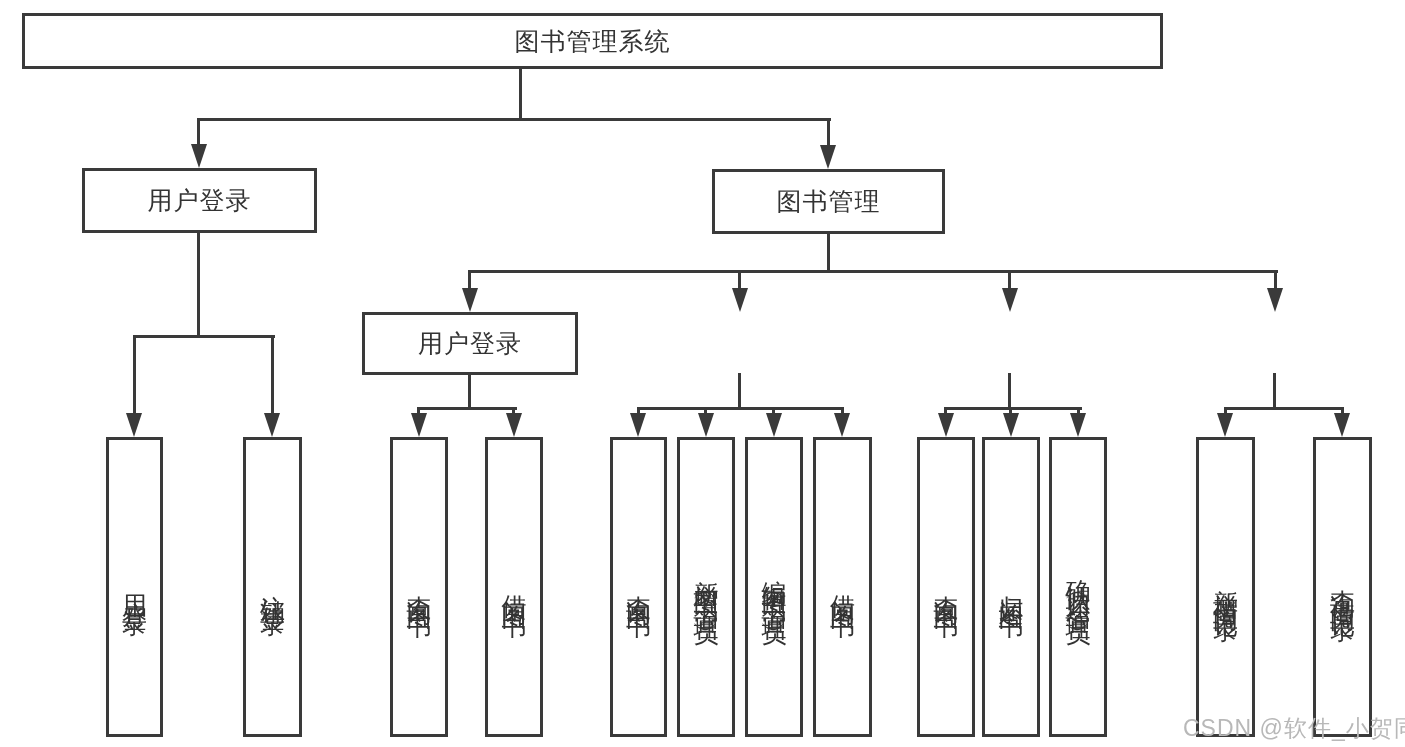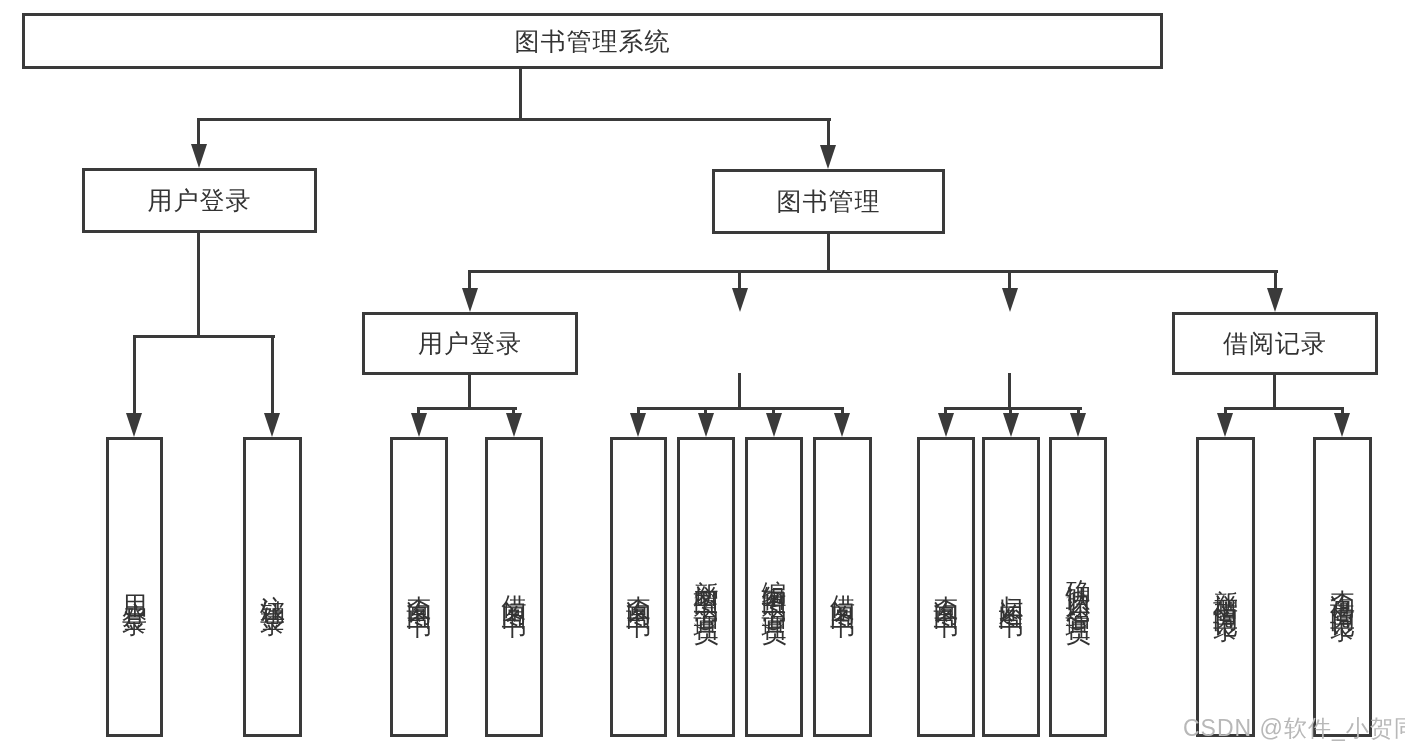--- a/index.html
+++ b/index.html
@@ -38,21 +38,20 @@
 <body>
 
 <div class="canvas">
 
   <div class="node hbox" style="left:22px;top:13px;width:1141px;height:56px">图书管理系统</div>
 
   <div class="node hbox" style="left:82px;top:168px;width:235px;height:65px">用户登录</div>
   <div class="node hbox" style="left:712px;top:169px;width:233px;height:65px">图书管理</div>
 
   <div class="node hbox" style="left:362px;top:312px;width:216px;height:63px">用户登录</div>
-  <div class="node hbox" style="left:1172px;top:312px;width:206px;height:63px">借阅记录</div>
 
   <div class="node vbox" style="left:106px;top:437px;width:57px;height:300px">用户登录</div>
   <div class="node vbox" style="left:243px;top:437px;width:59px;height:300px">注销登录</div>
 
   <div class="node vbox" style="left:390px;top:437px;width:58px;height:300px">查询图书</div>
   <div class="node vbox" style="left:485px;top:437px;width:58px;height:300px">借阅图书</div>
 
   <div class="node vbox" style="left:610px;top:437px;width:57px;height:300px">查询图书</div>
   <div class="node vbox" style="left:677px;top:437px;width:58px;height:300px">新增图书（管理员）</div>
   <div class="node vbox" style="left:745px;top:437px;width:58px;height:300px">编辑图书（管理员）</div>

